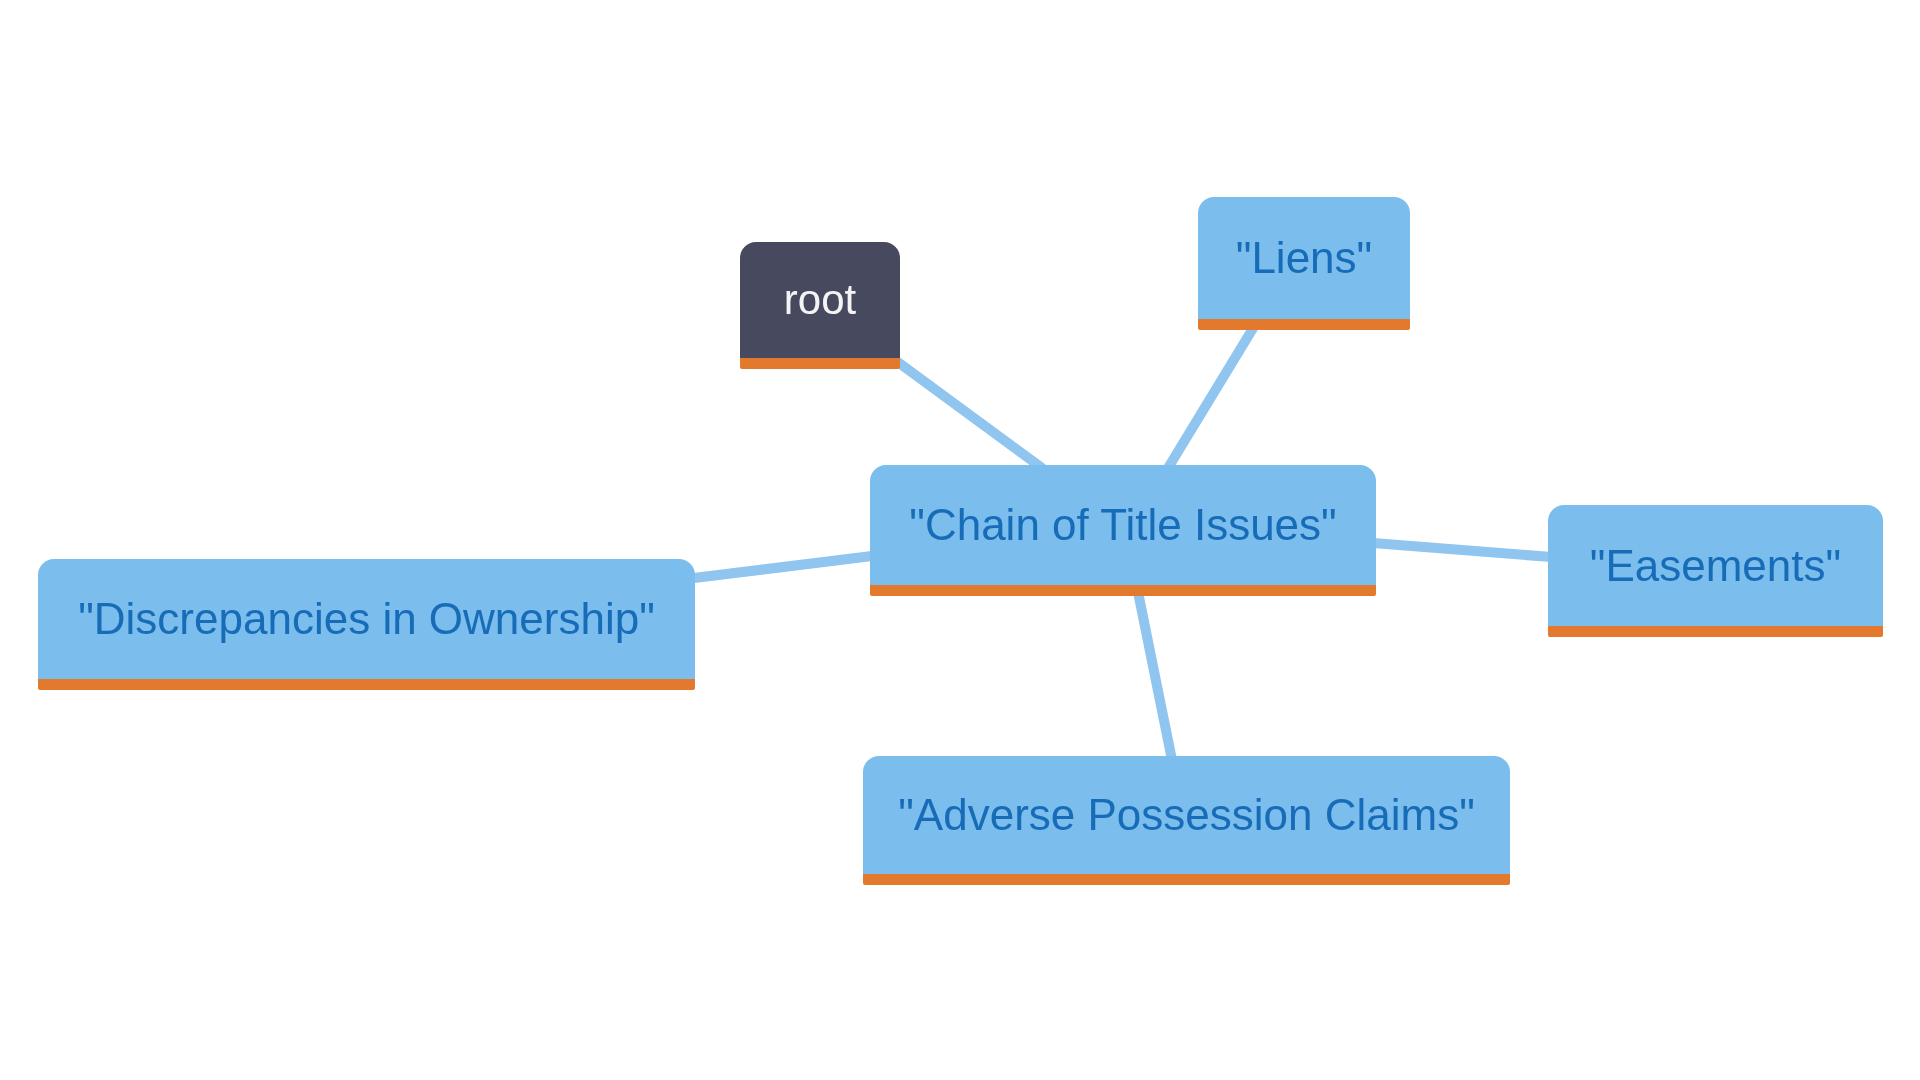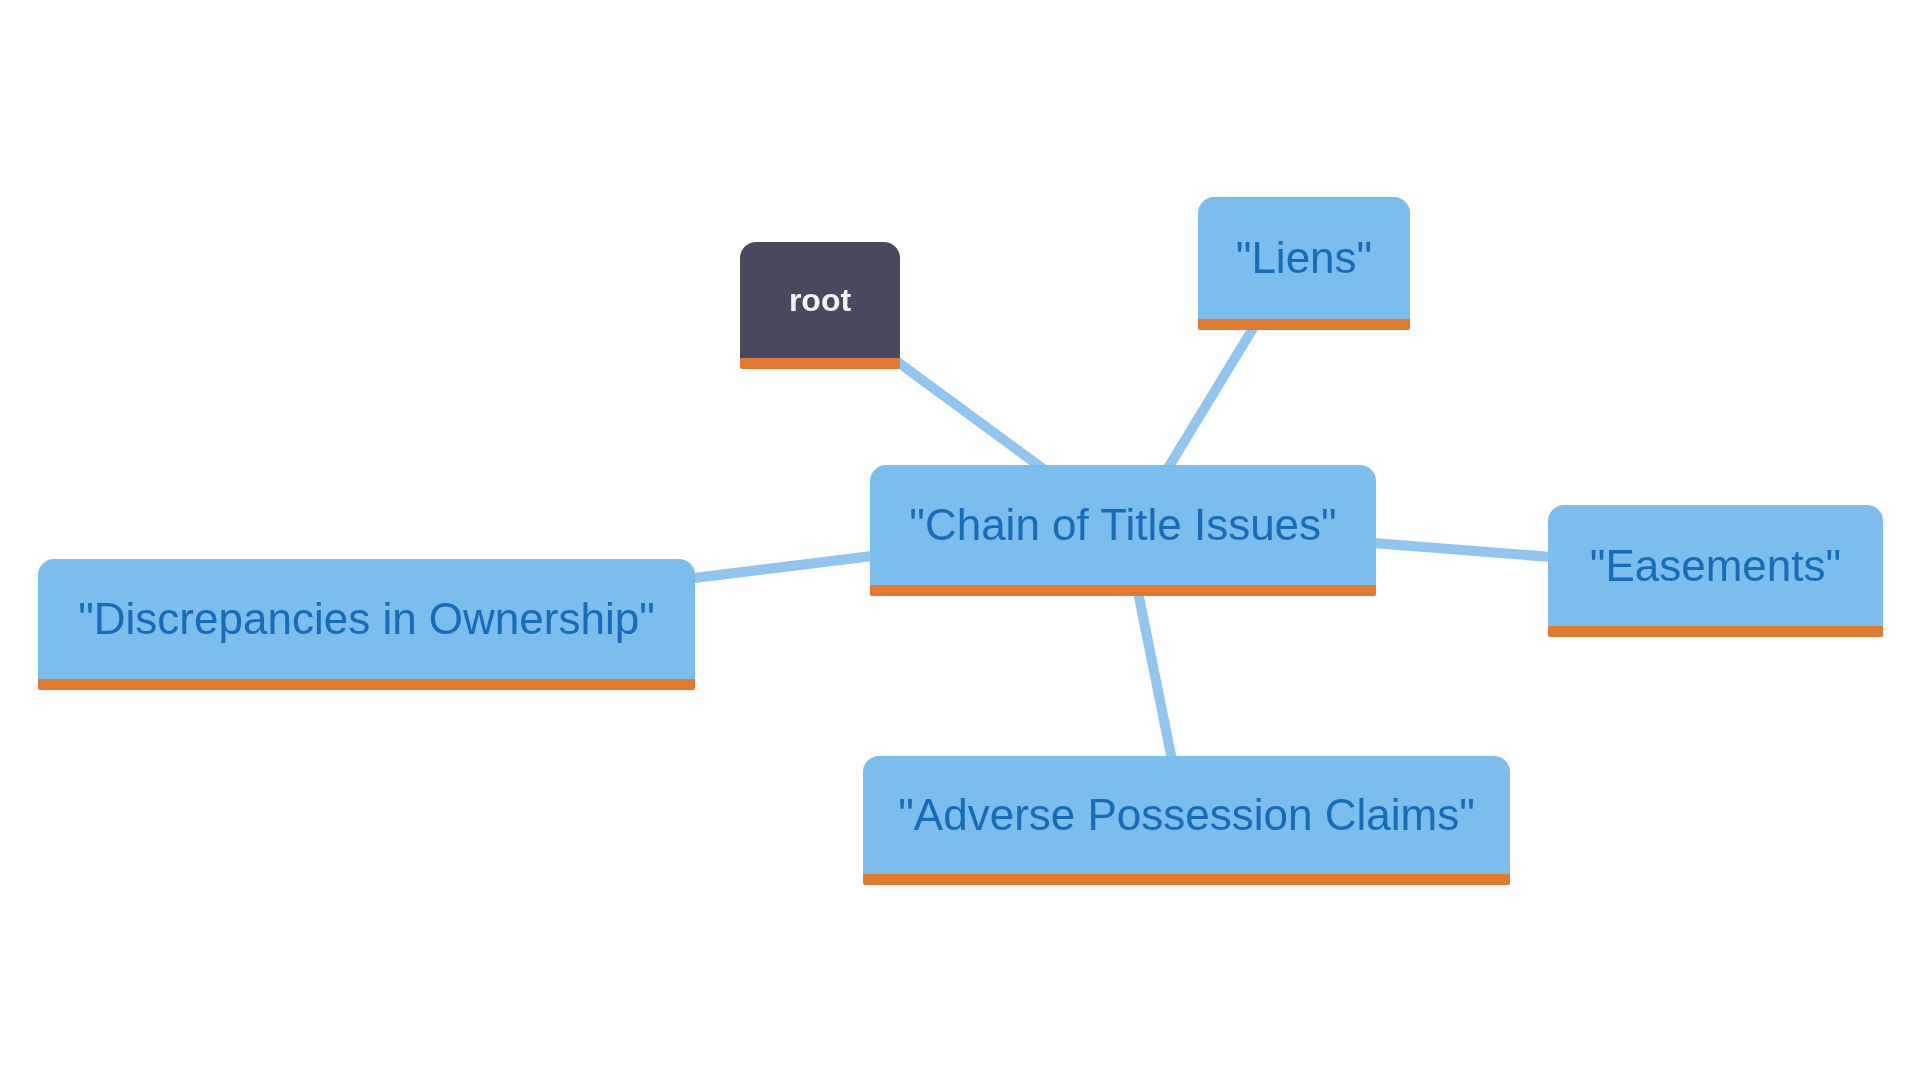--- a/index.html
+++ b/index.html
@@ -45,22 +45,21 @@
     line-height: 1;
   }
   .node .underline {
     height: 11px;
     background: var(--underline-color, #e2792d);
     border-radius: 0 0 2px 2px;
   }
   .node.root .body {
     background: var(--root-fill, #474a5e);
     color: var(--root-text, #f4f4f6);
-    font-size: 32px;
-    font-weight: bold;
+    font-size: 42px;
   }
 </style>
 </head>
 <body>
 
 <div id="stage">
 
   <svg id="edges" width="1920" height="1080" viewBox="0 0 1920 1080">
     <line x1="895" y1="360" x2="1042" y2="468"></line>
     <line x1="1255" y1="325" x2="1168" y2="468"></line>

